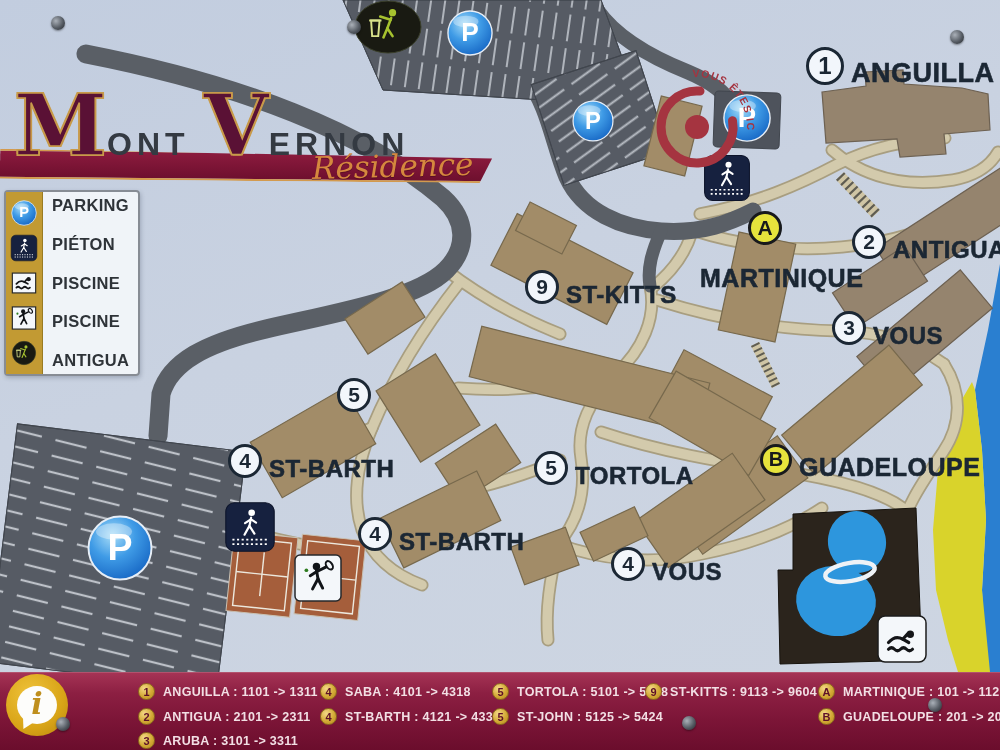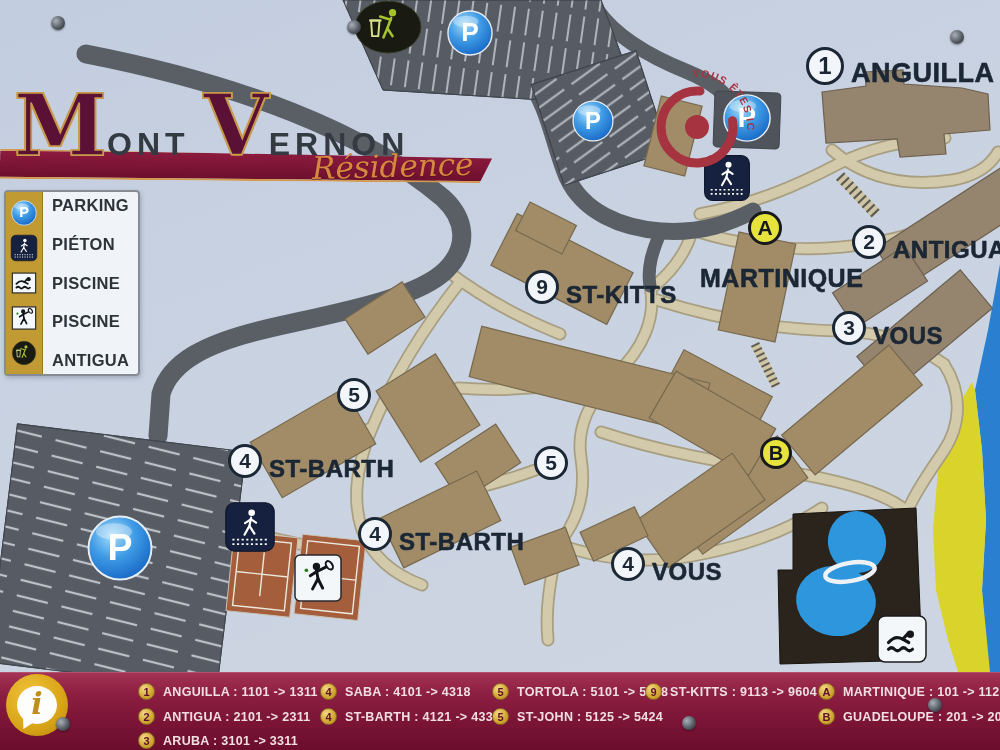--- a/index.html
+++ b/index.html
@@ -323,37 +323,39 @@
   </div>
   <div class="mlabel" style="left:337px;top:378px">
     <span class="mbadge">5</span>
   </div>
   <div class="mlabel" style="left:228px;top:439px">
     <span class="mbadge">4</span>
     <span class="mtext">ST-BARTH</span>
   </div>
   <div class="mlabel" style="left:534px;top:446px">
     <span class="mbadge">5</span>
+    <span class="mtext">TORTOLA</span>
   </div>
   <div class="mlabel" style="left:358px;top:512px">
     <span class="mbadge">4</span>
     <span class="mtext">ST-BARTH</span>
   </div>
   <div class="mlabel" style="left:611px;top:542px">
     <span class="mbadge">4</span>
     <span class="mtext">VOUS</span>
   </div>
   <div class="mlabel" style="left:748px;top:211px">
     <span class="mbadge yellow">A</span>
   </div>
   <div class="mlabel" style="left:700px;top:248px">
     <span class="mtext" style="font-size:25px">MARTINIQUE</span>
   </div>
   <div class="mlabel" style="left:760px;top:437px">
     <span class="mbadge yellow" style="width:32px;height:32px;font-size:20px">B</span>
+    <span class="mtext" style="font-size:25px">GUADELOUPE</span>
   </div>
 
   <div id="bar">
     <div class="dent" style="left:138px;top:10px">
       <span class="dbadge">1</span>
       <span class="dtext">ANGUILLA : 1101 -&gt; 1311</span>
     </div>
     <div class="dent" style="left:138px;top:35px">
       <span class="dbadge">2</span>
       <span class="dtext">ANTIGUA : 2101 -&gt; 2311</span>

